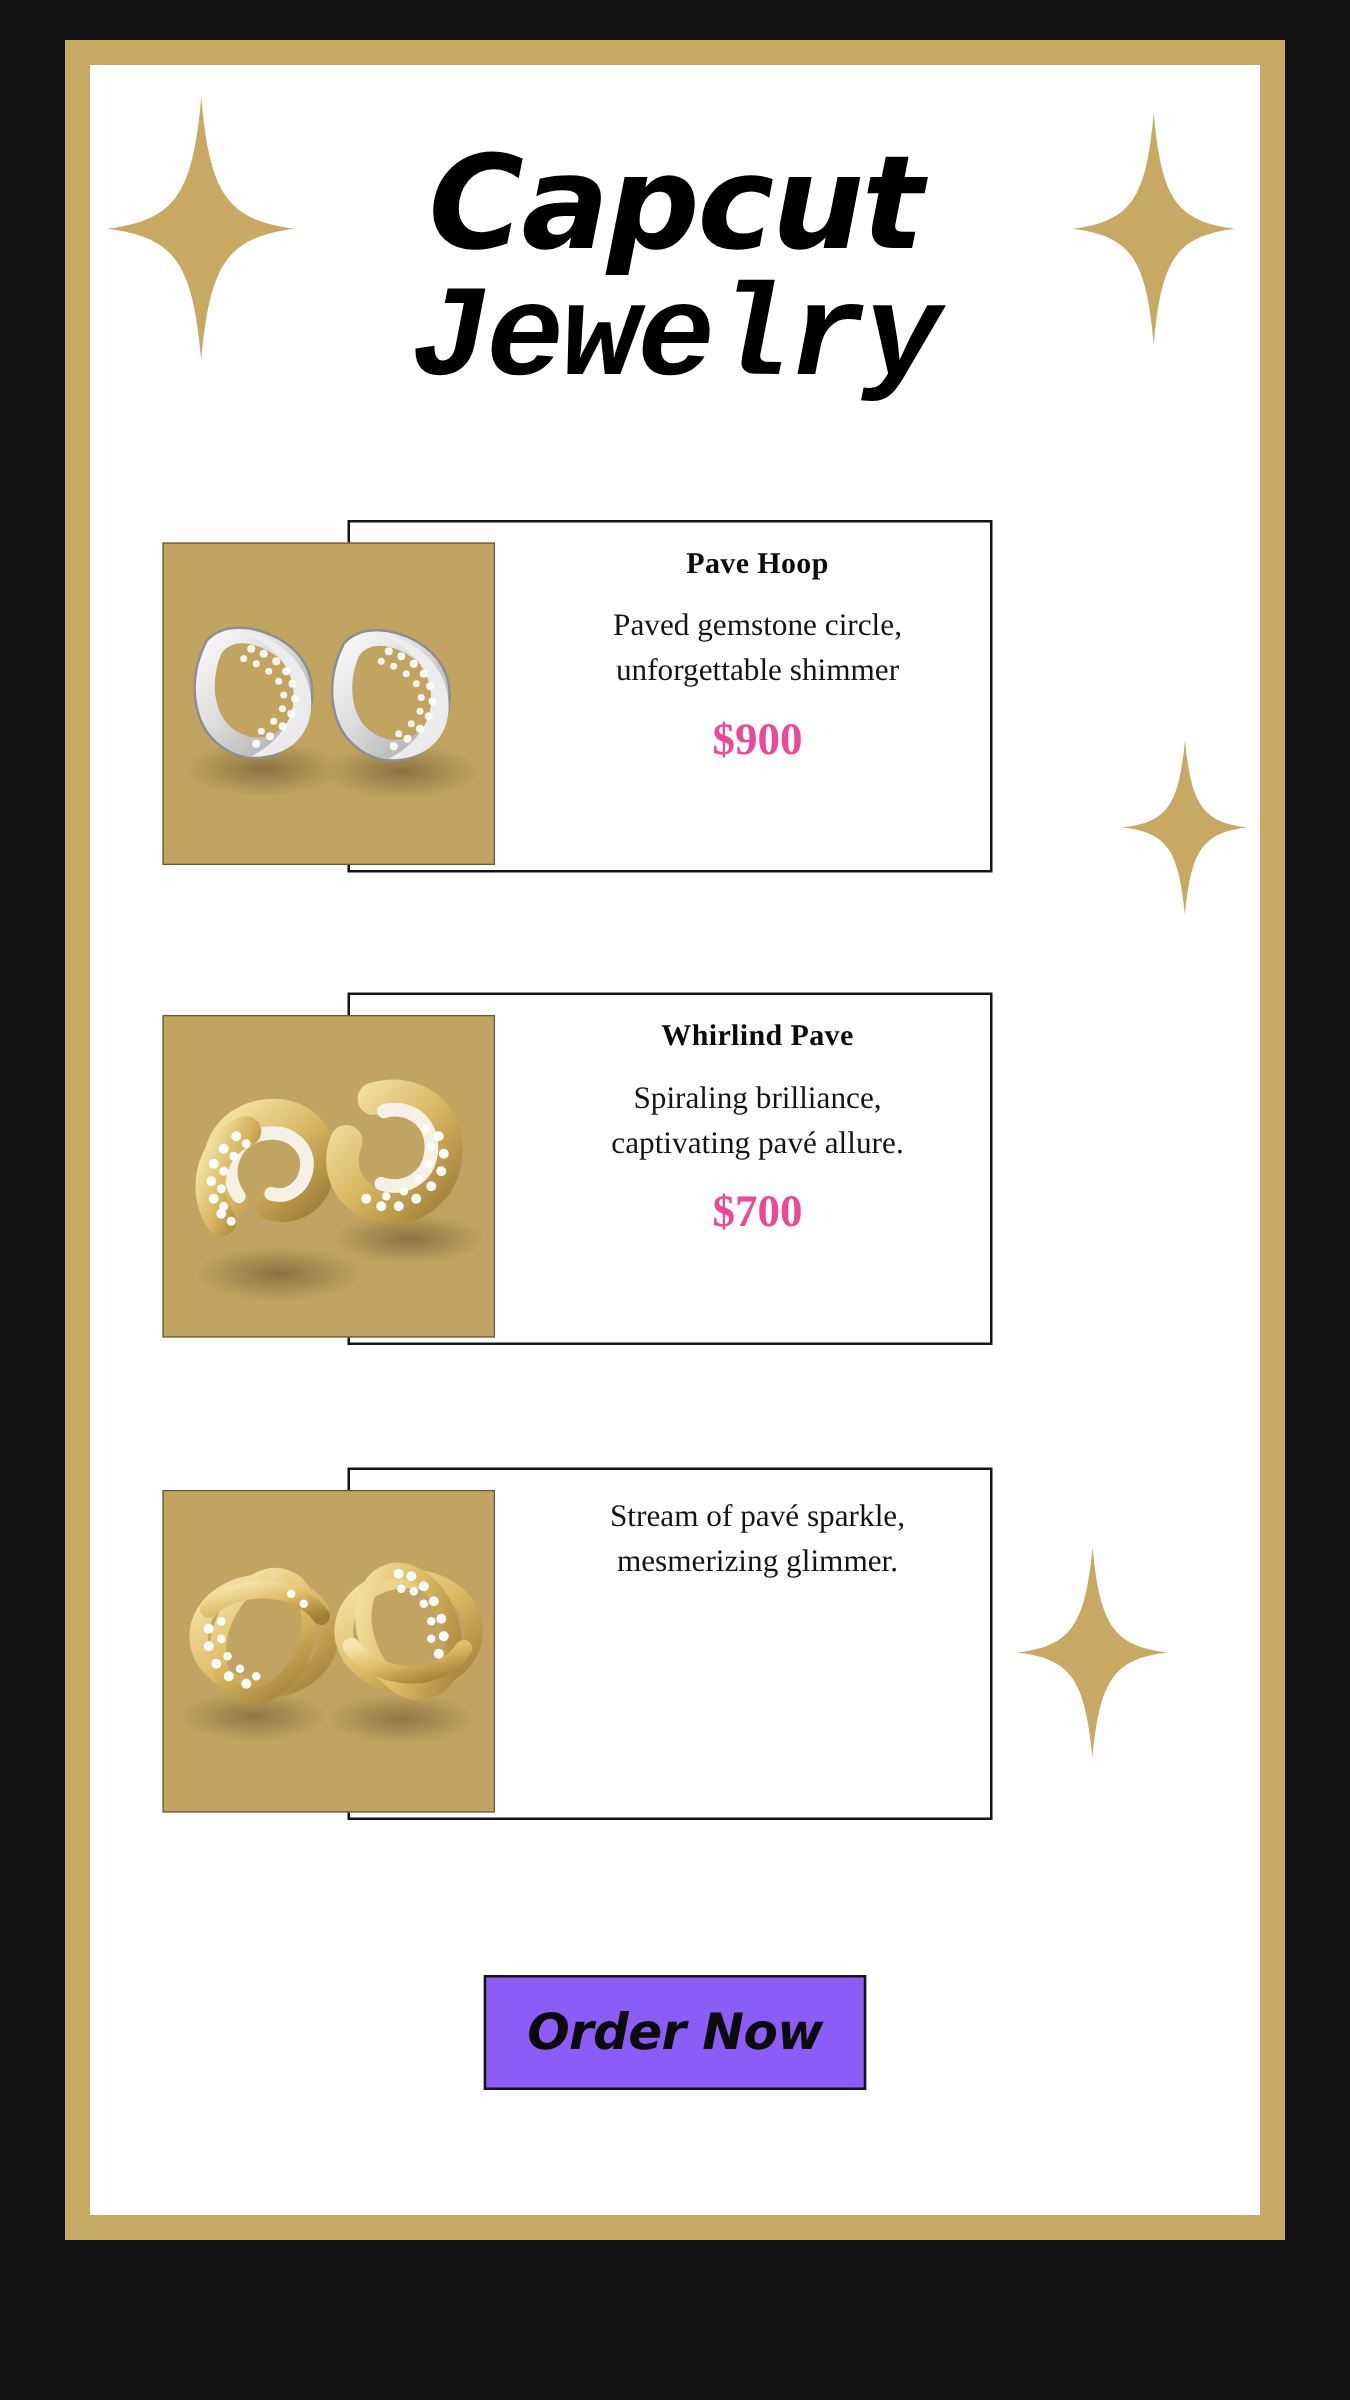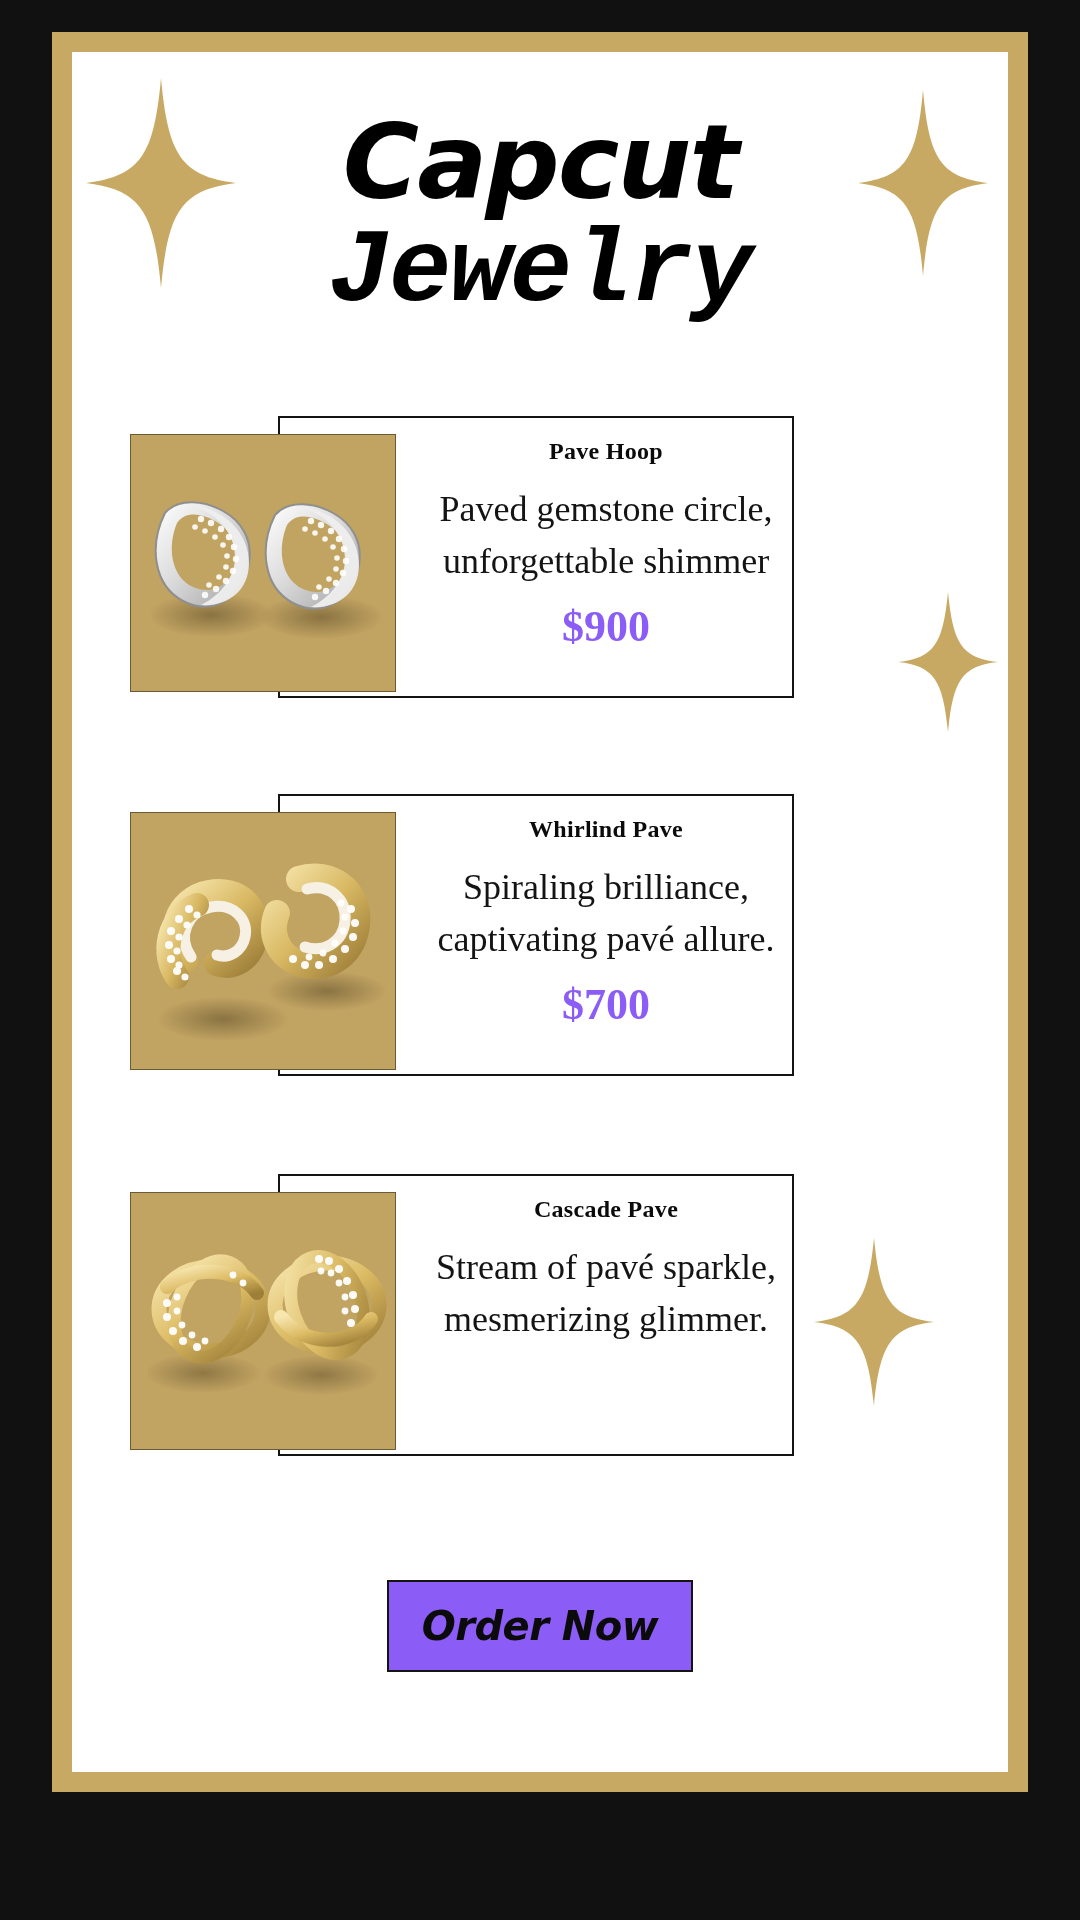--- a/index.html
+++ b/index.html
@@ -114,30 +114,30 @@
   .product-name {
     font-family: "Liberation Serif", serif;
     font-weight: bold;
     font-size: 24px;
     color: #0b0b0b;
     margin: 0 0 18px 0;
     letter-spacing: 0.3px;
   }
   .product-desc {
     font-family: "Liberation Serif", serif;
-    font-size: 36px;
+    font-size: 25px;
     line-height: 1.45;
     color: #141414;
     margin: 0 0 14px 0;
   }
   .product-price {
     font-family: "Liberation Serif", serif;
     font-weight: bold;
-    font-size: 44px;
-    color: #8b5cf6;
+    font-size: 36px;
+    color: #ec4899;
     margin: 0;
   }
 
   
   #product-1 { top: 364px; }
   #product-2 { top: 742px; }
   #product-3 { top: 1122px; }
 
   
   .cta {
@@ -357,21 +357,20 @@
                   <circle cx="54" cy="102" r="3.4"></circle>
               </g>
             </g>
           </svg>
         </div>
       </div>
 
       <div class="product" id="product-3">
         <div class="product-outline"></div>
         <div class="product-text">
-          <div class="product-name">Cascade Pave</div>
           <div class="product-desc">
             <span>Stream of pavé sparkle,</span><br>
             <span>mesmerizing glimmer.</span>
           </div>
         </div>
         <div class="product-image">
           <svg class="earring-svg" width="266" height="258" viewBox="0 0 266 258">
             <defs>
               <linearGradient id="gold3" x1="0" y1="0" x2="1" y2="1">
                 <stop offset="0%" stop-color="#f7e6ae"></stop>

